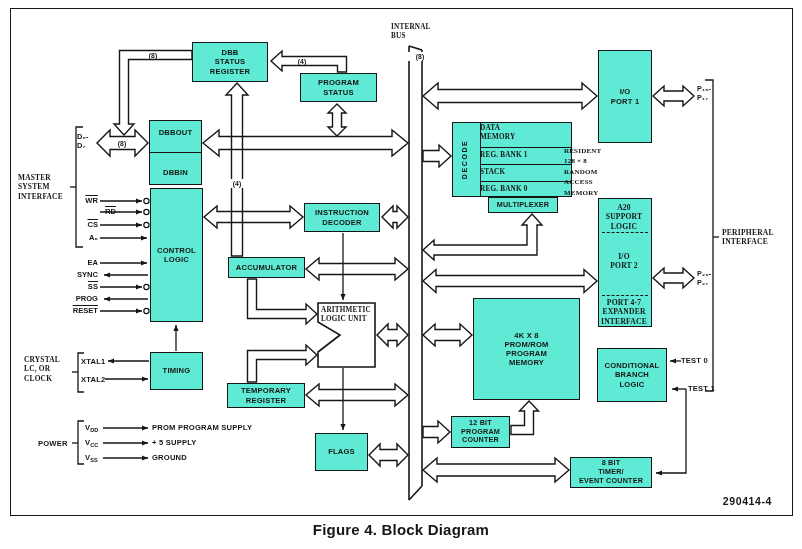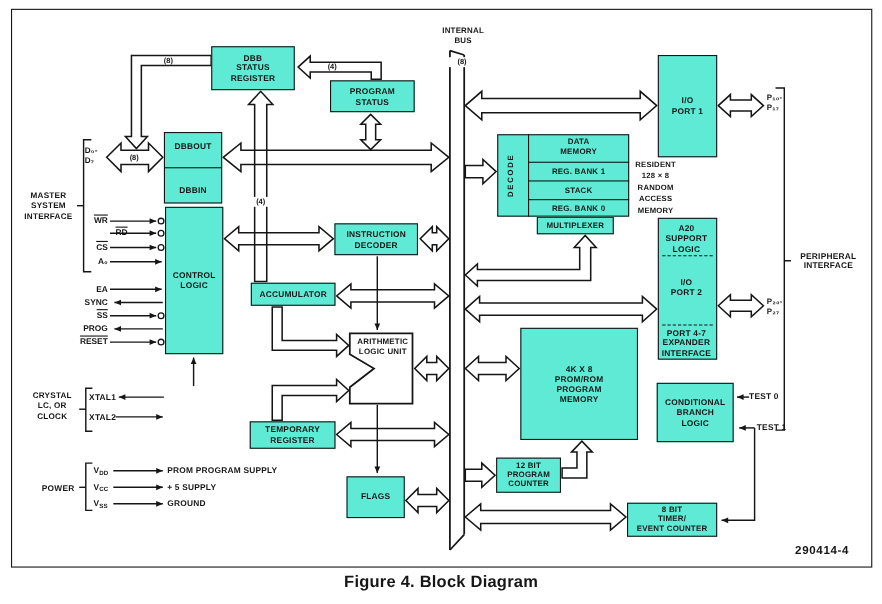--- a/index.html
+++ b/index.html
@@ -8,21 +8,21 @@
   #frame{position:absolute;left:10px;top:8px;width:783px;height:508px;
          border:1.6px solid #161616;box-sizing:border-box;}
   #wiring{position:absolute;left:0;top:0;}
   .box{position:absolute;border:1.6px solid #161616;background:#5eead4;box-sizing:border-box;
        display:flex;flex-direction:column;align-items:center;justify-content:center;
        text-align:center;font-weight:bold;font-size:7.6px;line-height:1.22;letter-spacing:.2px;}
   .box.small{font-size:7.2px;}
   .lbl{position:absolute;font-weight:bold;font-size:7.6px;line-height:1.25;
        letter-spacing:.2px;white-space:nowrap;}
   .sig{position:absolute;width:40px;text-align:right;font-weight:bold;font-size:7.6px;white-space:nowrap;}
-  .ctr{text-align:center;}
+  .ctr{font-family:Liberation Serif, serif;}
   .ov{text-decoration:overline;margin-top:44px;}
   .sub{font-size:5.6px;vertical-align:-1.6px;letter-spacing:0;}
   .buslab{position:absolute;font-weight:bold;font-size:6.8px;text-align:center;line-height:9px;}
   .dash{position:absolute;left:3px;width:46px;border-top:1.6px dashed #161616;height:0;}
   .vtext{transform:rotate(-90deg);letter-spacing:1.6px;font-size:7px;white-space:nowrap;}
   #caption{position:absolute;left:0;top:521px;width:802px;text-align:center;
            font-weight:bold;font-size:15px;letter-spacing:.2px;}
   #docnum{position:absolute;left:698px;top:495px;width:74px;text-align:right;
           font-weight:bold;font-size:10.5px;letter-spacing:.6px;}
 </style>
@@ -127,20 +127,23 @@
   </div>
   <div class="box" style="left:149px;top:120px;width:53px;height:65px;justify-content:space-around">
     <div>DBBOUT</div>
     <div style="width:100%;border-top:1.6px solid #161616"></div>
     <div>DBBIN</div>
   </div>
   <div class="box" style="left:150px;top:188px;width:53px;height:134px">
     <div>CONTROL</div>
     <div>LOGIC</div>
   </div>
+  <div class="box" style="left:150px;top:352px;width:53px;height:38px">
+    <div>TIMING</div>
+  </div>
   <div class="box" style="left:304px;top:203px;width:76px;height:29px">
     <div>INSTRUCTION</div>
     <div>DECODER</div>
   </div>
   <div class="box" style="left:228px;top:257px;width:77px;height:21px">
     <div>ACCUMULATOR</div>
   </div>
 
   <div class="lbl ctr" style="left:321px;top:306px;width:54px;font-size:7.2px">
     <div>ARITHMETIC</div>

